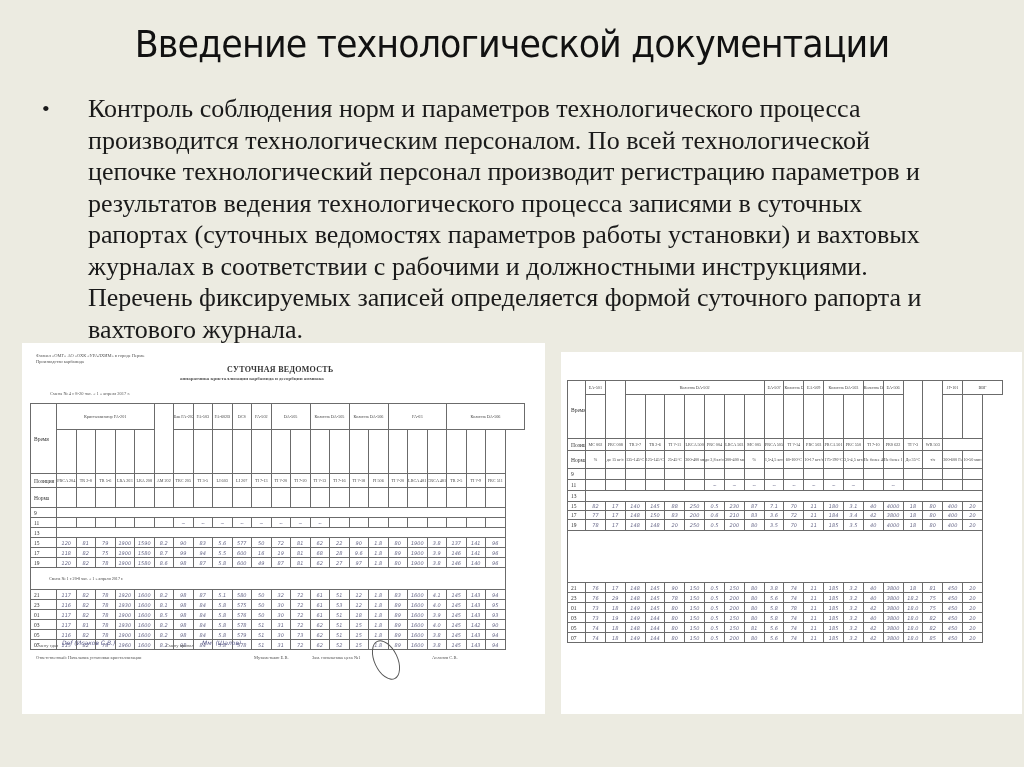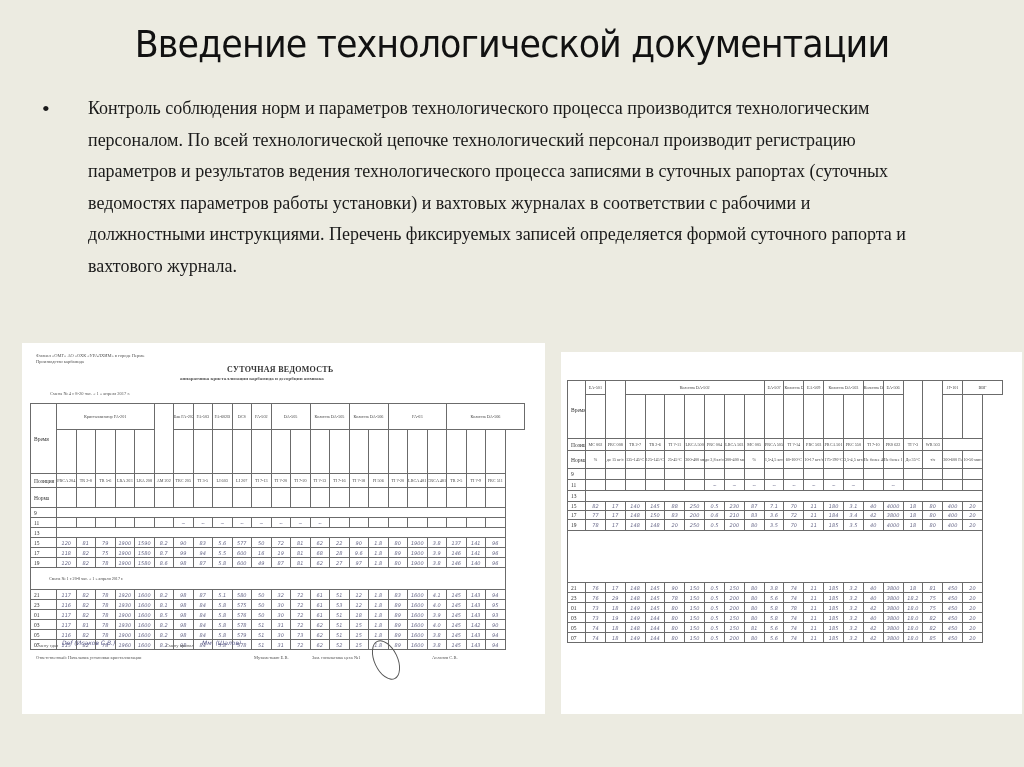--- a/index.html
+++ b/index.html
@@ -19,21 +19,21 @@
     color: #111;
   }
   .bullet-block {
     position: absolute; left: 42px; top: 93px; width: 920px;
     display: flex;
   }
   .bullet-dot {
     width: 46px; font-size: 22px; line-height: 31.5px;
   }
   .bullet-text {
-    font-size: 18px; line-height: 31.5px; width: 840px;
+    font-size: 26px; line-height: 31.5px; width: 840px;
   }
   .scan {
     position: absolute; background: #ffffff;
     overflow: hidden;
     text-decoration: underline;
   }
   .scan-left { left: 22px; top: 343px; width: 523px; height: 371px; }
   .scan-right { left: 561px; top: 352px; width: 461px; height: 362px; }
 
   .doc-small {

